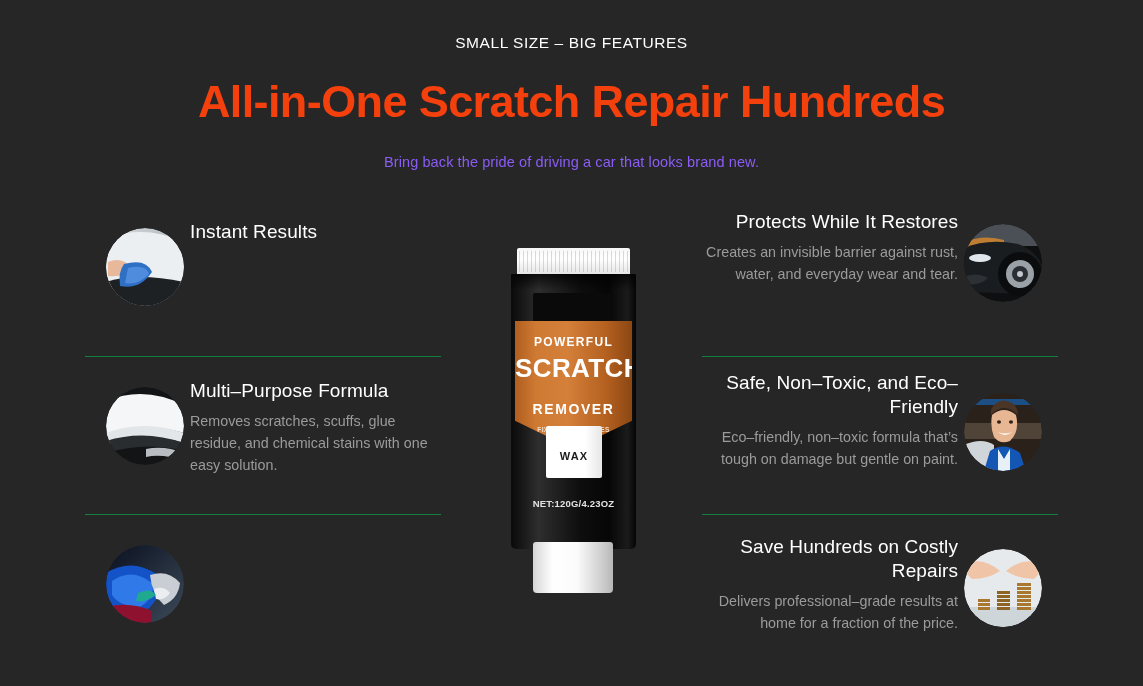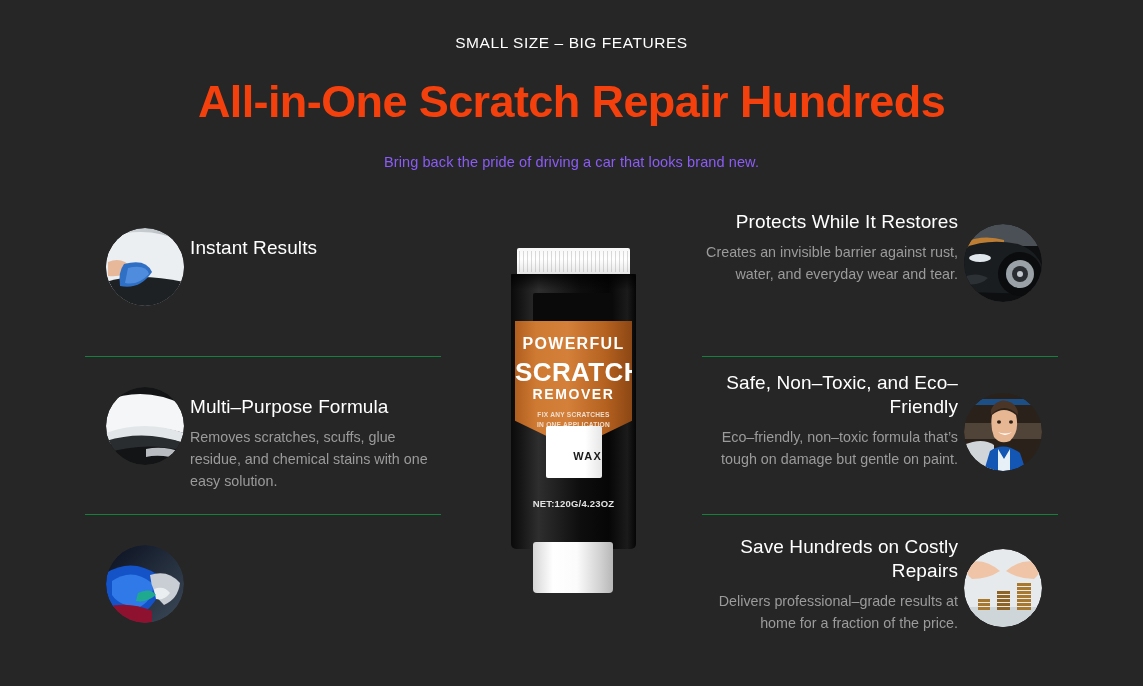--- a/index.html
+++ b/index.html
@@ -85,21 +85,21 @@
   .col-left .thumb  { margin-right: -12px; margin-left: 21px; z-index: 1; }
   .col-right .thumb { margin-left: -12px; margin-right: 16px; z-index: 1; }
 
   .thumb svg { display: block; width: 78px; height: 78px; }
 
   .feat-text {
     flex: 1;
     z-index: 2;
     position: relative;
   }
-  .col-left .feat-text  { padding-left: 18px; text-align: left; margin-top: 16px; }
+  .col-left .feat-text  { padding-left: 18px; text-align: left; }
   .col-right .feat-text { padding-right: 18px; text-align: right; }
 
   .feat-title {
     color: #ffffff;
     font-size: 19px;
     font-weight: 400;
     line-height: 1.25;
     letter-spacing: 0.1px;
   }
   .feat-desc {
@@ -179,57 +179,57 @@
     width: 117px;
     height: 128px;
     background: linear-gradient(to right,
       #b05e1f 0%, #cf7a33 18%, #d4803a 45%, #b4601f 78%, #8c4714 100%);
     clip-path: polygon(0 0, 100% 0, 100% 78%, 50% 100%, 0 78%);
     text-align: center;
     padding-top: 14px;
     color: #fff;
   }
   .lbl-powerful {
-    font-size: 16px;
+    font-size: 12px;
     font-weight: 700;
     letter-spacing: 1.3px;
   }
   .lbl-scratch {
     font-size: 26px;
     font-weight: 800;
     letter-spacing: 0.4px;
     margin-top: 6px;
     line-height: 1;
   }
   .lbl-remover {
     font-size: 14px;
     font-weight: 700;
     letter-spacing: 1.6px;
-    margin-top: 1px;
+    margin-top: 20px;
   }
   .lbl-fine {
     font-size: 6.6px;
     font-weight: 600;
     letter-spacing: 0.25px;
     line-height: 1.45;
     margin-top: 8px;
     color: #f0ddcc;
   }
 
   .wax-box {
     position: absolute;
     left: 35px;
     top: 178px;
     width: 56px;
     height: 52px;
     background: linear-gradient(to right, #ffffff 0%, #ffffff 70%, #e6e6e6 100%);
     border-radius: 2px;
     display: flex;
     align-items: center;
-    justify-content: flex-end;
+    justify-content: center;
   }
   .wax-text {
     color: #1b1b1b;
     font-size: 11px;
     font-weight: 700;
     letter-spacing: 1.2px;
     margin-top: 8px;
   }
 
   .net-weight {

